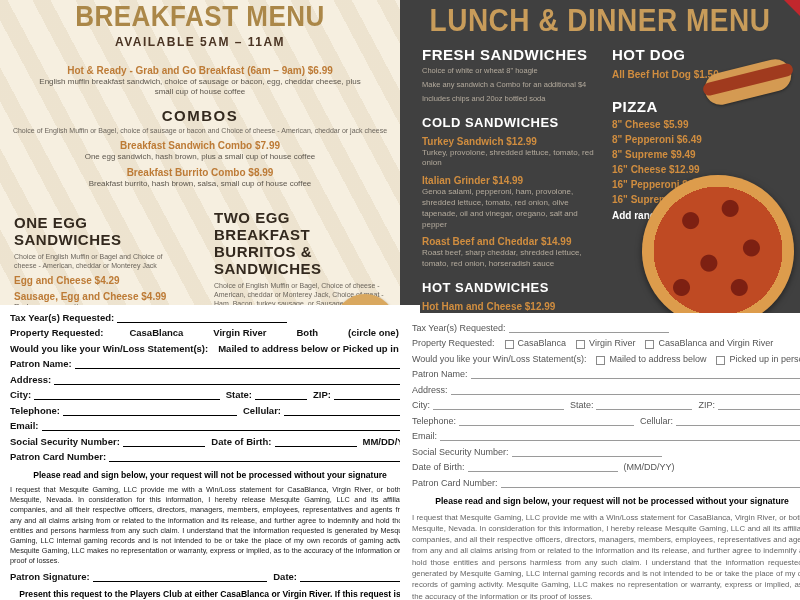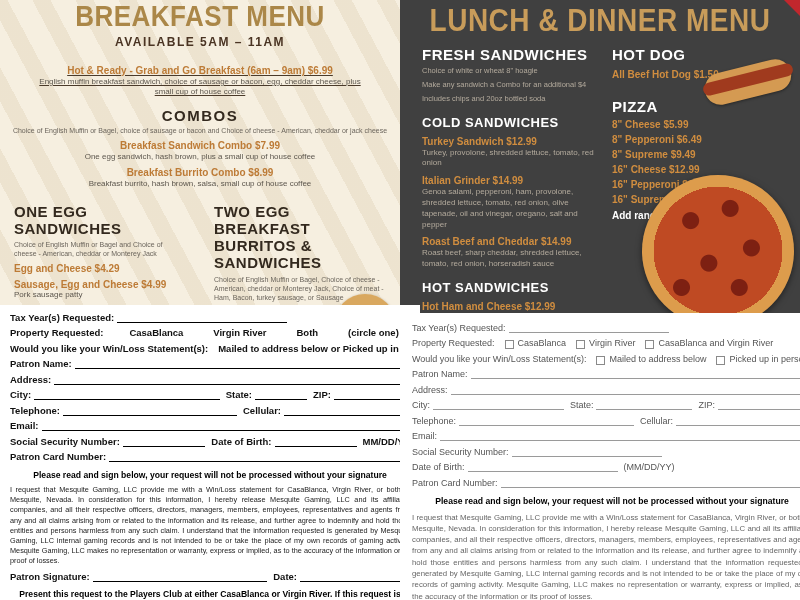--- a/index.html
+++ b/index.html
@@ -5,27 +5,27 @@
   html,body{margin:0;padding:0;}
   body{font-family:"Liberation Sans",sans-serif;background:#999;}
   .canvas{position:relative;width:800px;height:600px;background:#fff;overflow:hidden;margin:0 auto;}
   .quad{position:absolute;overflow:hidden;}
 
   
   .breakfast{left:0;top:0;width:400px;height:344px;color:#4a3a2a;text-align:center;
     background:repeating-linear-gradient(62deg,rgba(205,185,148,.22) 0 16px,rgba(255,255,255,0) 16px 38px),#f6efe0;}
   .b-title{font-size:26px;font-weight:bold;color:#ab8748;letter-spacing:.5px;line-height:1;display:inline-block;transform:scaleY(1.12);transform-origin:top;margin-top:1px;}
   .b-sub{font-size:12px;font-weight:bold;color:#4a3423;letter-spacing:1.5px;margin-top:8px;}
-  .b-feat{margin-top:16px;text-decoration:underline;}
+  .b-feat{margin-top:16px;}
   .b-name{font-size:10px;font-weight:bold;color:#bd7b36;}
   .b-desc{font-size:8px;color:#5d574e;line-height:1.3;margin:1px auto 0;max-width:330px;}
   .b-h1{font-size:15px;font-weight:bold;color:#33291e;letter-spacing:1.5px;margin-top:9px;}
   .b-note{font-size:7px;color:#6b655c;margin-top:2px;line-height:1.3;}
   .b-item{margin-top:5px;}
-  .b-cols{display:flex;text-align:left;padding:0 14px;margin-top:13px;gap:28px;}
+  .b-cols{display:flex;text-align:left;padding:0 14px;margin-top:19px;gap:28px;align-items:center;}
   .b-col{flex:1;}
   .b-col-h{font-size:15px;font-weight:bold;color:#33291e;letter-spacing:.5px;line-height:1.15;}
   .b-col .b-note{margin:3px 0 5px;}
   .b-col .b-desc{margin:0;max-width:none;}
   .sandwich-img{position:absolute;right:4px;bottom:-12px;width:62px;height:62px;border-radius:50%;
     background:linear-gradient(#d9a85f 0 28%,#f3d779 28% 42%,#9c5b26 42% 60%,#e2b168 60% 100%);
     box-shadow:0 1px 3px rgba(0,0,0,.35);}
 
   
   .lunch{left:400px;top:0;width:400px;height:313px;background:#404040;color:#e8e2d8;}

